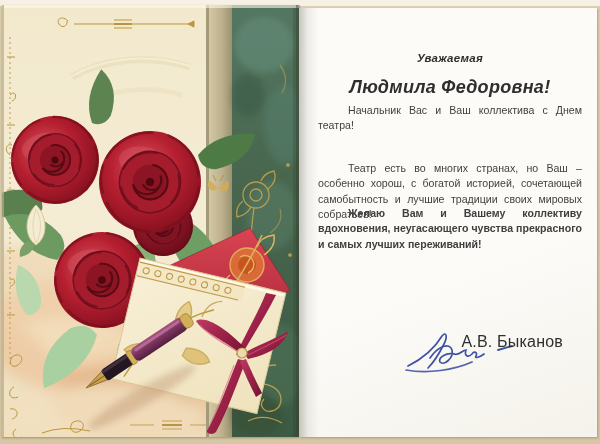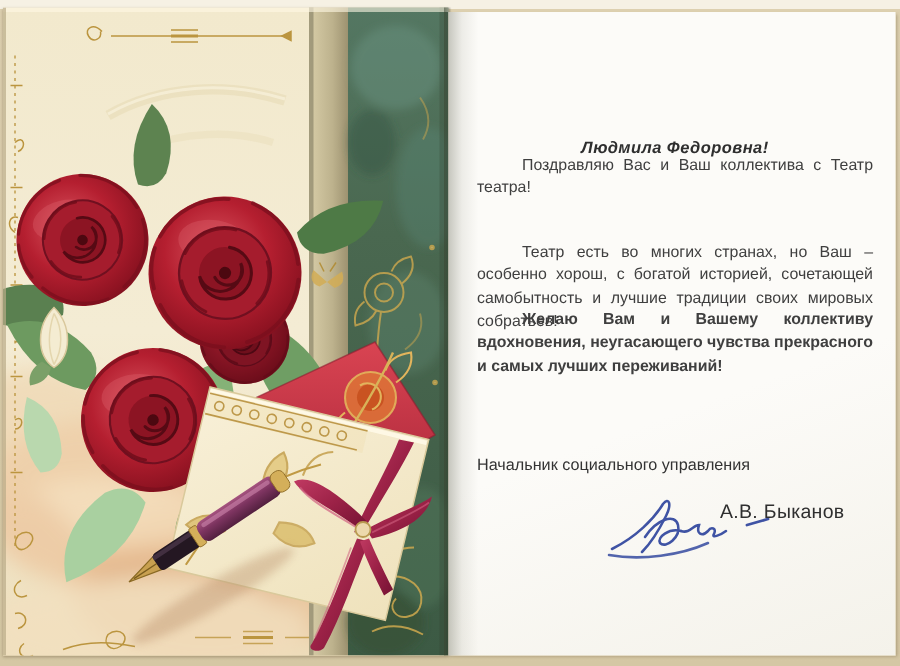--- a/index.html
+++ b/index.html
@@ -16,28 +16,28 @@
     background:linear-gradient(to right,rgba(60,70,50,.55),rgba(40,50,40,.25) 60%,rgba(0,0,0,0));}
   .right-page{position:absolute;left:299px;top:8px;width:298px;height:429px;
     background:
       linear-gradient(to right,rgba(110,112,95,.38) 0px,rgba(150,150,135,.15) 9px,rgba(0,0,0,0) 20px),
       linear-gradient(160deg,#fcfbf8 60%,#f4f2ea 100%);
     box-shadow:1px 1px 2px rgba(120,105,70,.45);
   }
   .rp-abs{position:absolute;left:19px;right:15px;color:#3d3d3d;}
   .salutation{font-weight:bold;font-style:italic;text-align:center;color:#2e2e2e;letter-spacing:.3px;}
   .sal1{top:44px;font-size:11.5px;}
-  .sal2{top:85px;font-size:11px;}
+  .sal2{top:69px;font-size:18px;}
   .para{font-size:10.6px;line-height:15.4px;text-align:justify;text-align-last:left;
     text-indent:30px;color:#3f3f3f;}
   .p1{top:95px;}
   .p2{top:133px;margin-top:20px;}
   .p3{top:198px;font-weight:bold;}
   .signoff{top:295px;font-size:10.8px;line-height:15.5px;color:#333;text-align:left;}
-  .sig-name{position:absolute;top:325px;right:34px;font-size:13px;color:#2f2f2f;letter-spacing:.2px;}
+  .sig-name{position:absolute;top:325px;right:34px;font-size:16px;color:#2f2f2f;letter-spacing:.2px;}
   .signature{position:absolute;left:103px;top:320px;width:120px;height:48px;}
 </style>
 </head>
 <body>
 
 <div class="scan">
 
   <div class="left-page">
     <svg width="297" height="432" viewBox="0 0 297 432" xmlns="http://www.w3.org/2000/svg">
       <defs>
@@ -276,28 +276,28 @@
 
       <rect x="291" y="0" width="6" height="432" fill="#2e3a2c" opacity=".25"></rect>
       <rect x="0" y="0" width="297" height="3" fill="#fff8e4" opacity=".6"></rect>
       <rect x="0" y="0" width="2" height="432" fill="#b9ab88" opacity=".7"></rect>
     </svg>
   </div>
 
   <div class="seam"></div>
 
   <div class="right-page">
+    <div class="rp-abs salutation sal1">Уважаемая</div>
     <div class="rp-abs salutation sal2">Людмила Федоровна!</div>
 
-    <div class="rp-abs para p1">Поздравляю Вас и Ваш коллектива с Театр театра!</div>
+    <div class="rp-abs para p1">Начальник Вас и Ваш коллектива с Днем театра!</div>
     <div class="rp-abs para p2">Театр есть во многих странах, но Ваш – особенно хорош, с богатой историей, сочетающей самобытность и лучшие традиции своих мировых собратьев!</div>
     <div class="rp-abs para p3">Желаю Вам и Вашему коллективу вдохновения, неугасающего чувства прекрасного и самых лучших переживаний!</div>
 
     <div class="rp-abs signoff">
-      <div>Начальник социального управления</div>
     </div>
 
     <svg class="signature" viewBox="0 0 120 48">
       <g fill="none" stroke="#3f53a4" stroke-width="1.7" stroke-linecap="round">
         <path d="M6,38 C22,30 34,18 40,8 C44,3 46,8 42,16 C36,28 30,36 26,40"></path>
         <path d="M28,30 C36,18 48,14 50,22 C52,30 42,38 38,34 C36,30 44,24 52,26"></path>
         <path d="M52,26 C58,28 60,22 64,22 C62,28 66,30 70,26 C72,23 76,24 74,28 C72,31 78,29 82,26"></path>
         <path d="M4,42 C26,46 52,42 70,34" opacity=".9"></path>
         <path d="M96,22 L110,18" stroke-width="1.9"></path>
       </g>

